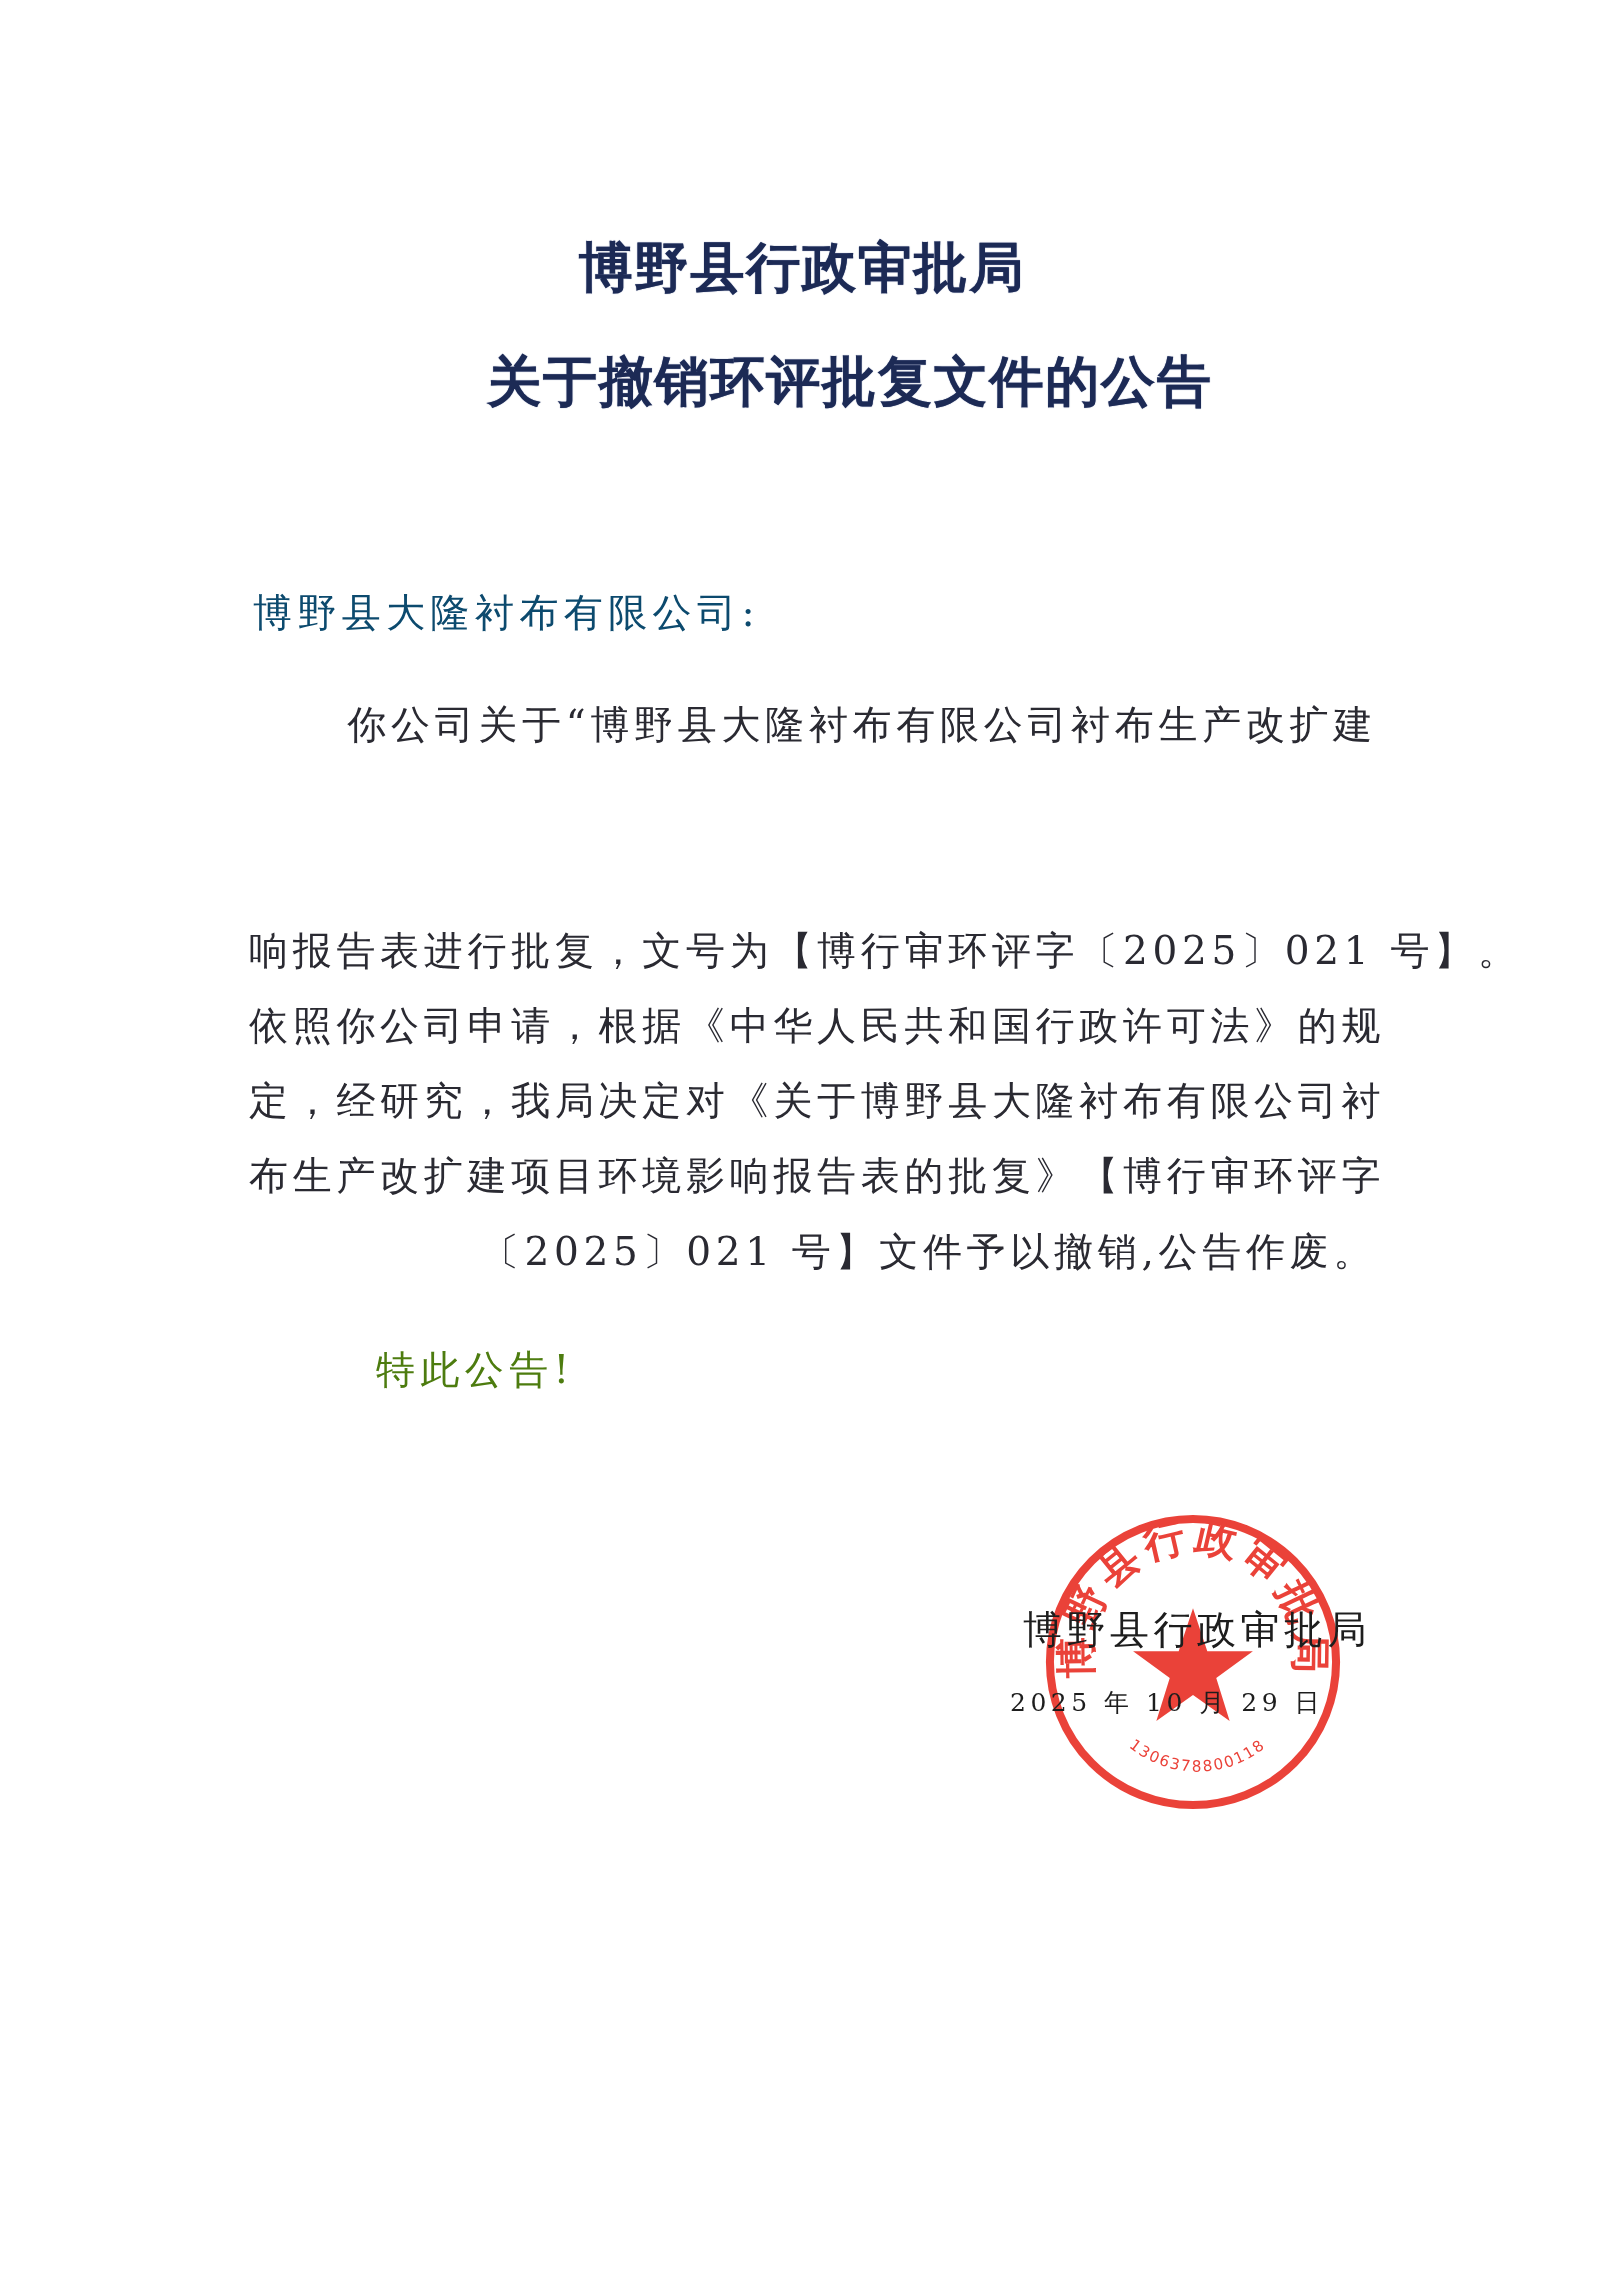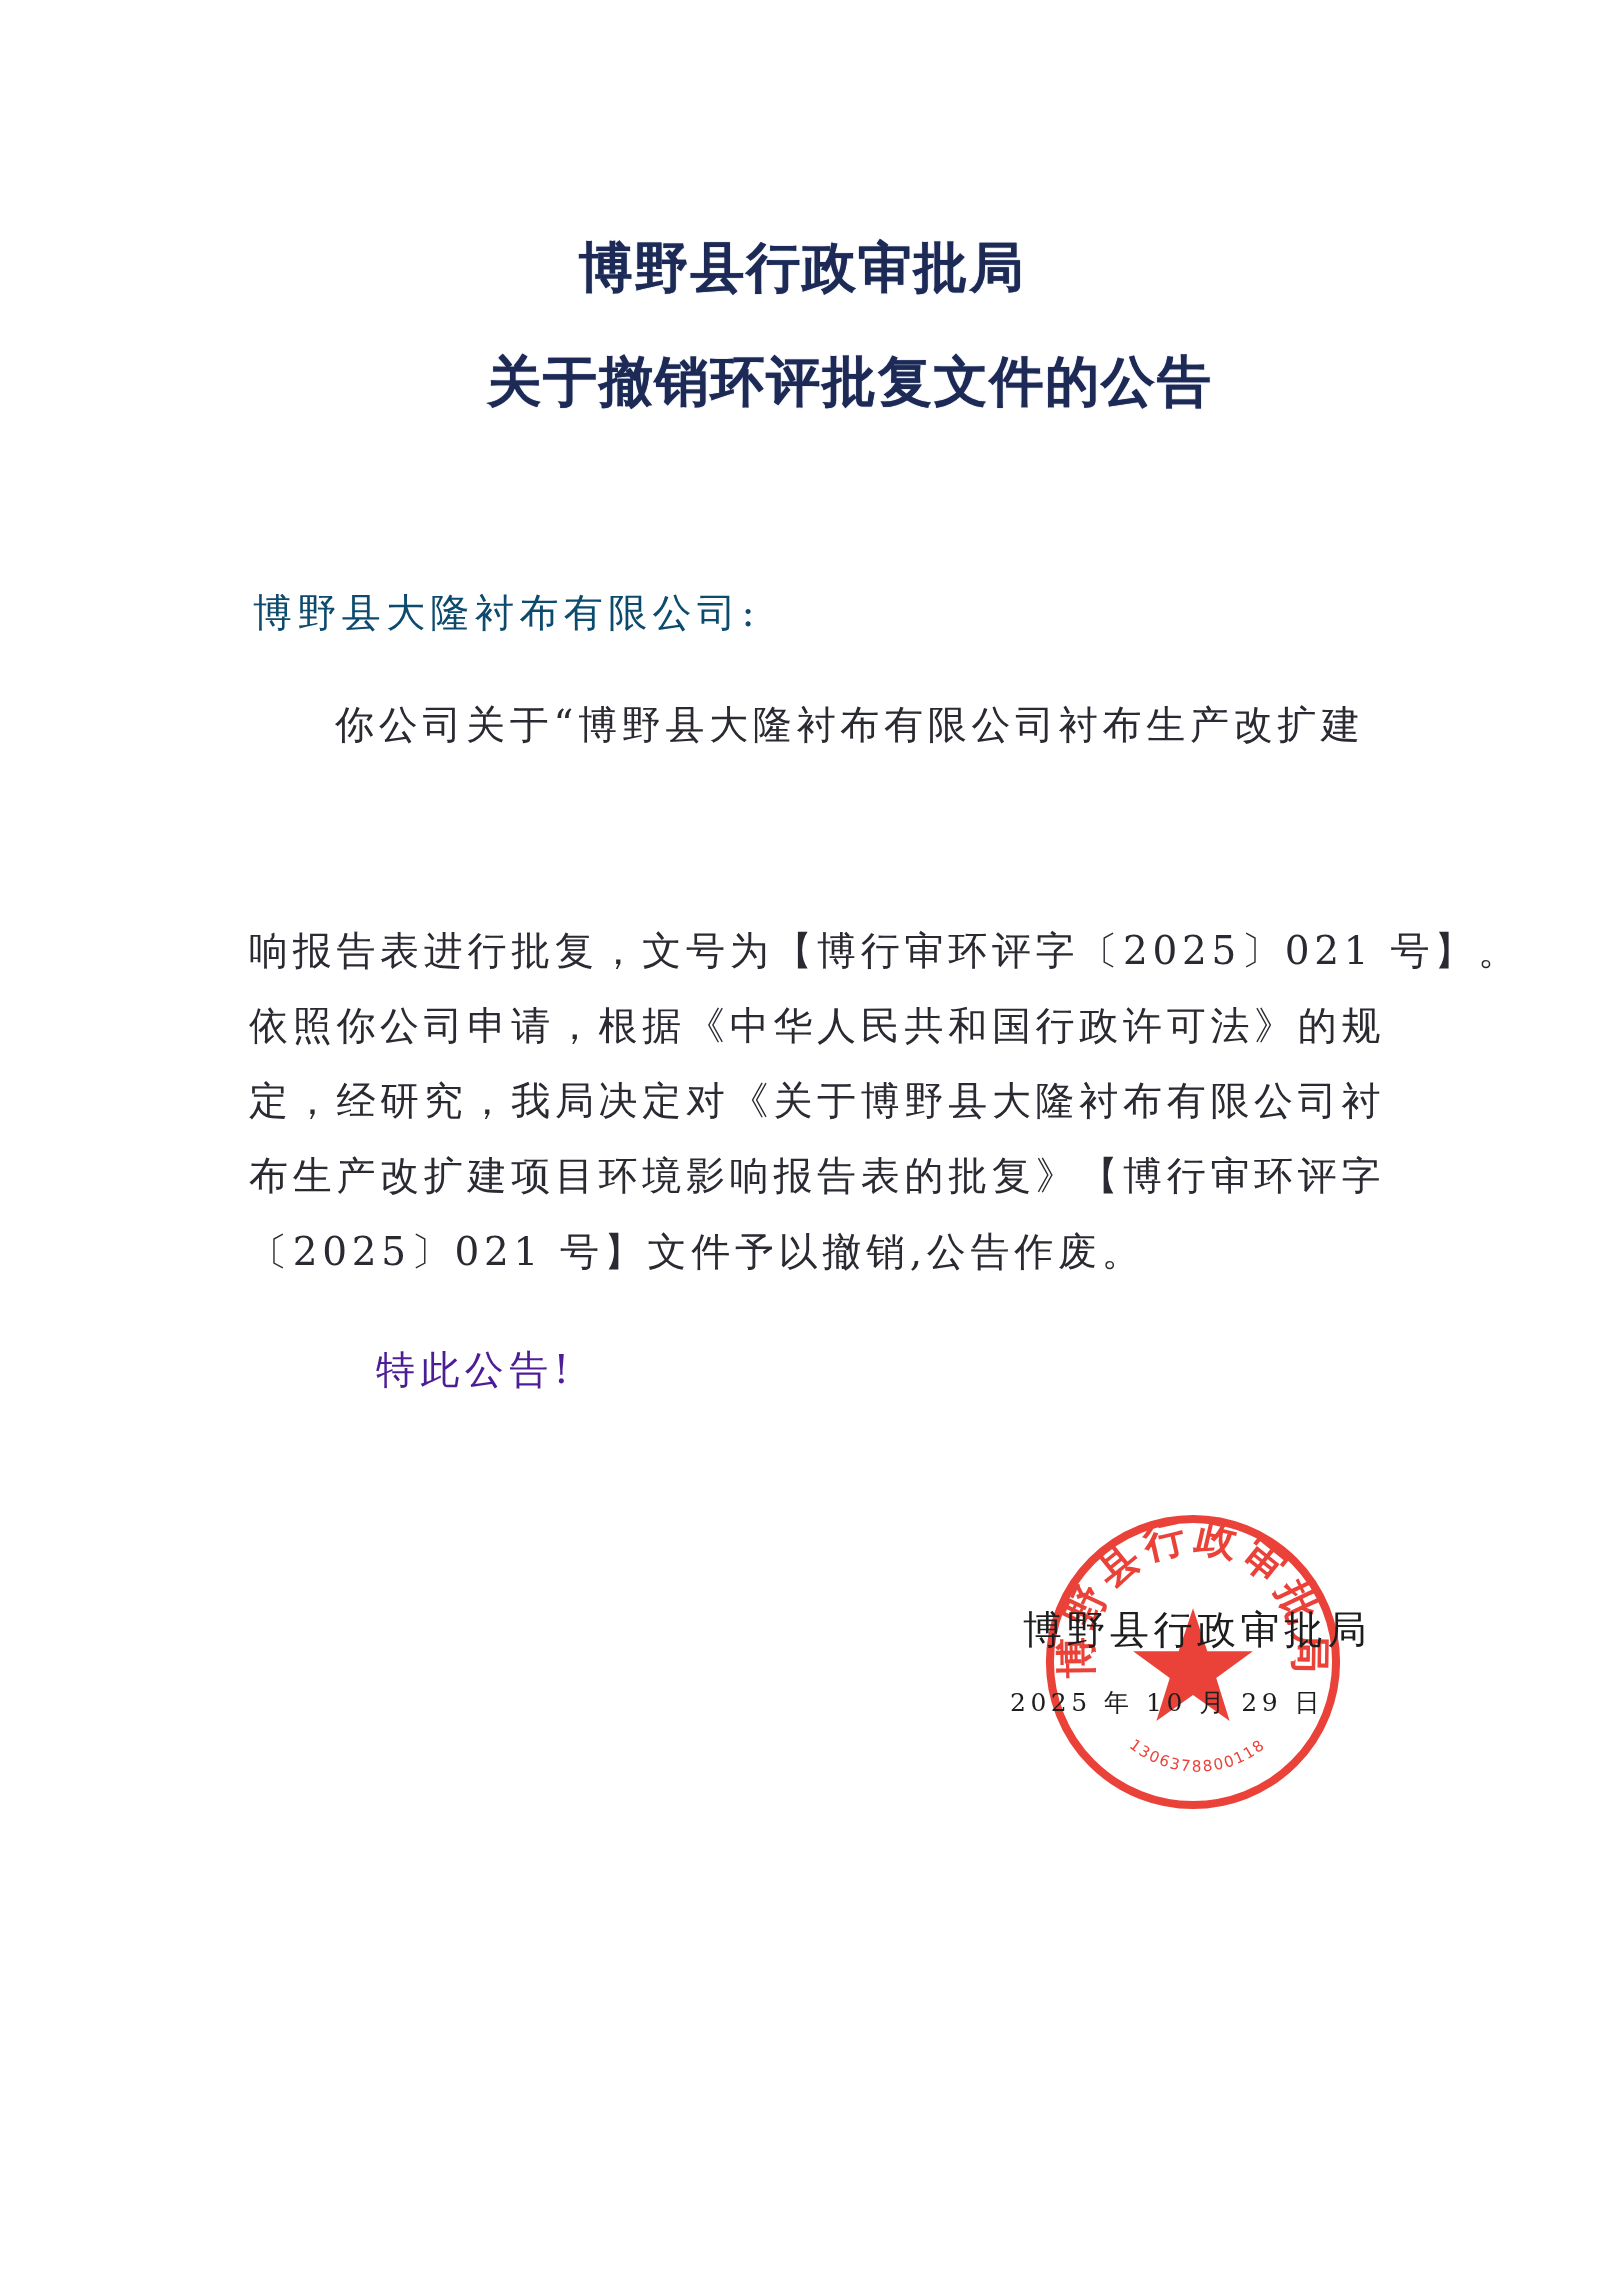--- a/index.html
+++ b/index.html
@@ -46,30 +46,31 @@
     }
 
     .body-line {
       position: absolute;
       left: 249px;
       width: 1128px;
       font-size: 39px;
       letter-spacing: 4.7px;
       white-space: nowrap;
       color: #2a2a32;
+      text-align: right;
     }
     .body-line.indent { left: 335px; width: 1042px; }
 
     .closing {
       position: absolute;
       left: 376px;
       top: 1330px;
       font-size: 39px;
       letter-spacing: 5.4px;
-      color: #4c1d95;
+      color: #4d7c0f;
     }
 
     .sig-org {
       position: absolute;
       left: 1023px;
       top: 1590px;
       font-size: 39px;
       letter-spacing: 4.5px;
       color: #1d1d1d;
       z-index: 3;

